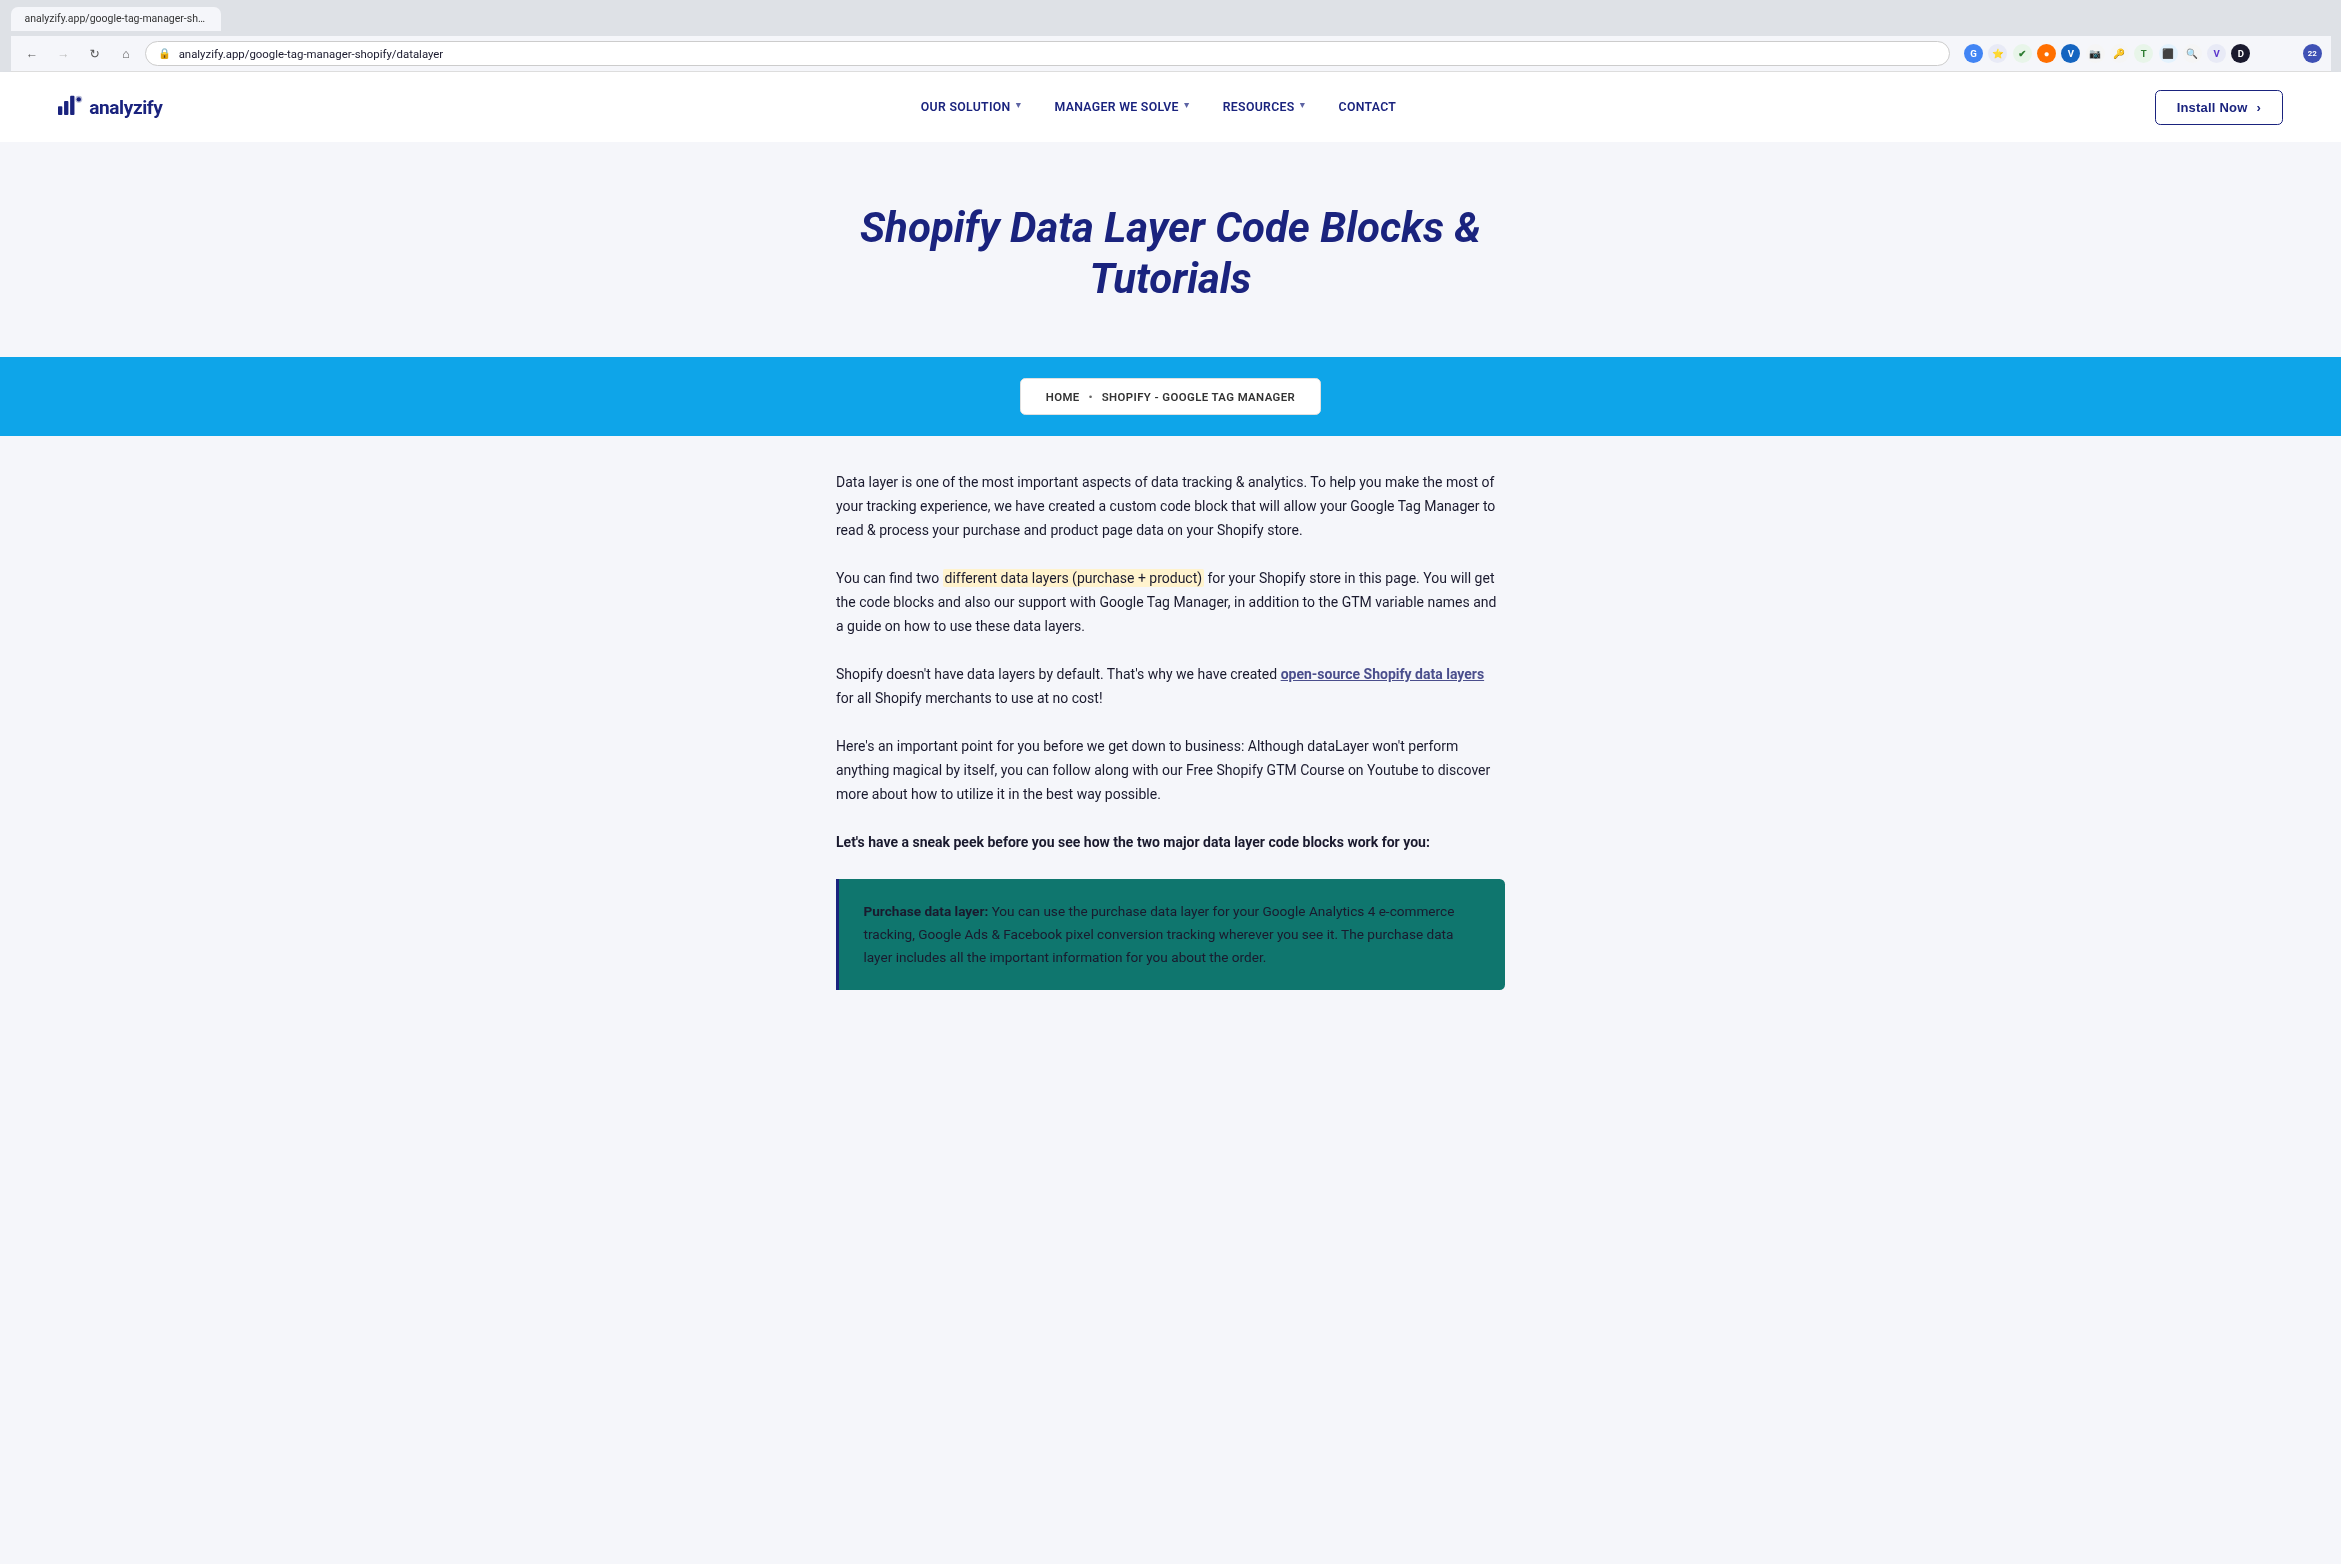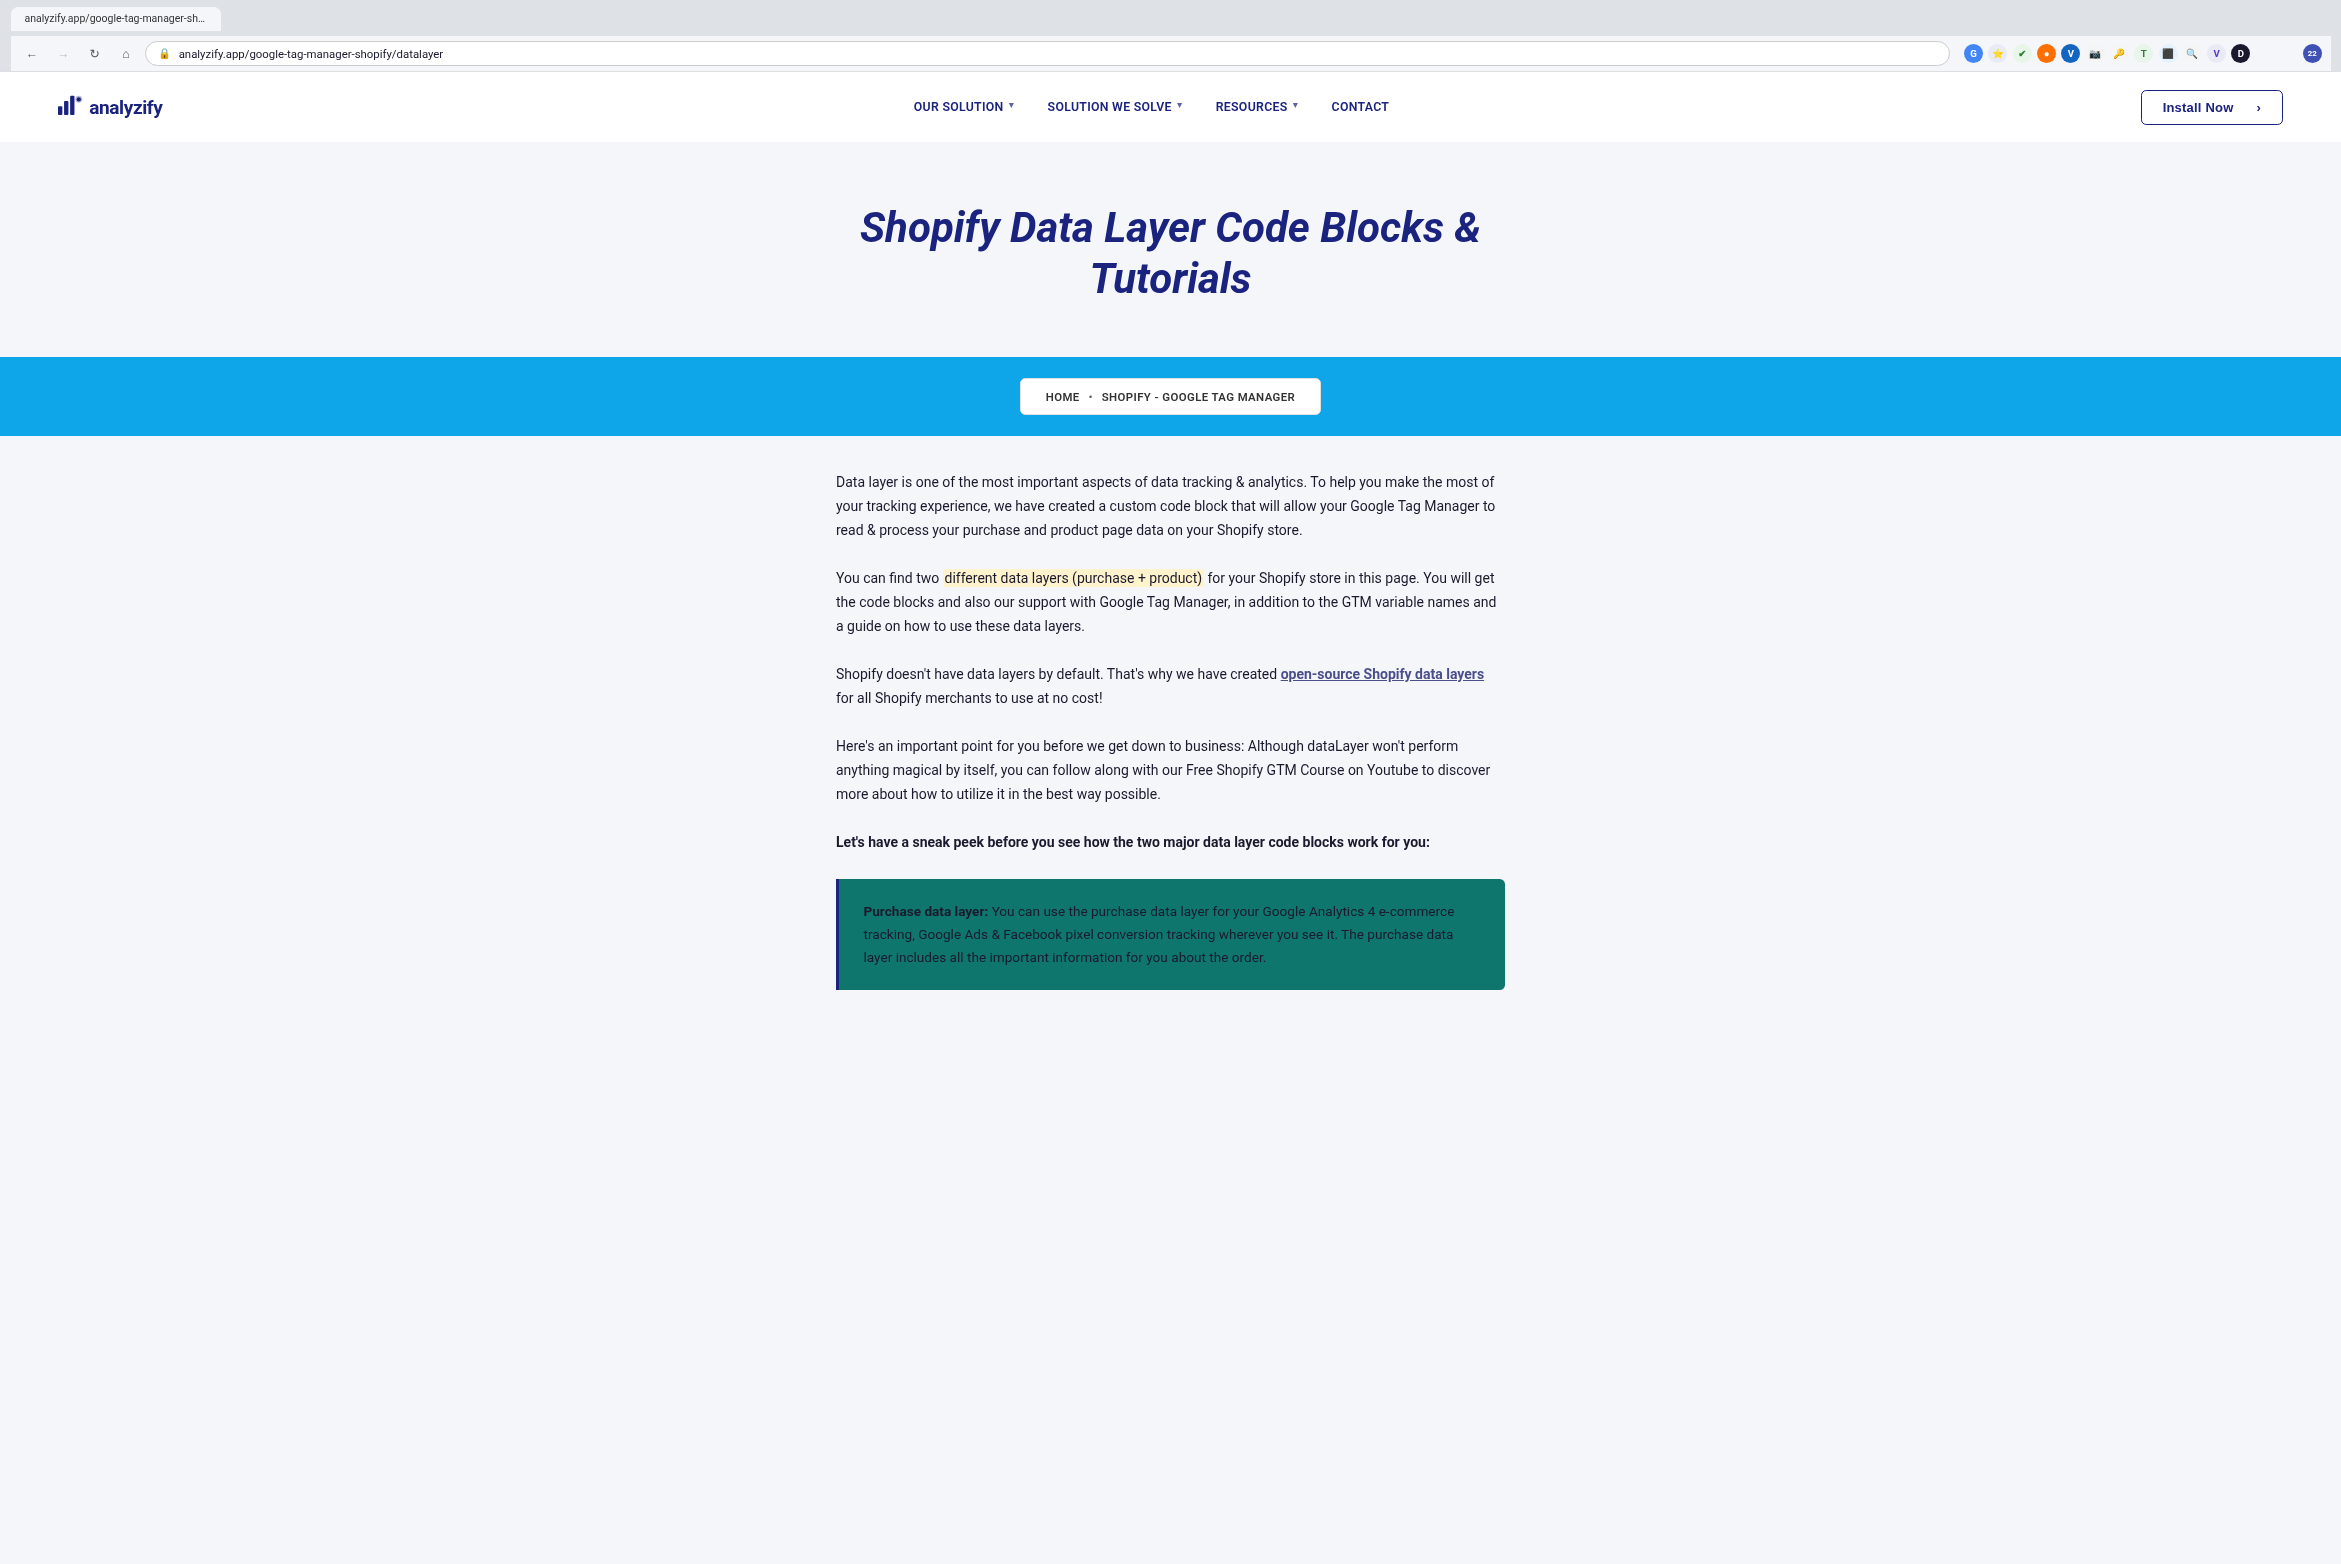--- a/index.html
+++ b/index.html
@@ -159,21 +159,21 @@
       border: 1.8px solid #1a237e;
       background: white;
       color: #1a237e;
       padding: 8.8px 21px;
       border-radius: 5.3px;
       font-size: 13px;
       font-weight: 600;
       cursor: pointer;
       display: flex;
       align-items: center;
-      gap: 23px;
+      gap: 9px;
       letter-spacing: 0.2px;
     }
 
     
     .hero-section {
       background: #f5f6fa;
       text-align: center;
       padding: 61px 42px 53px;
       font-style: italic;
     }
@@ -327,21 +327,21 @@
       </span>
       <span class="logo-text">analyzify</span>
     </div>
 
     <nav class="site-nav">
       <a class="nav-item">
         <span>OUR SOLUTION</span>
         <span class="chevron">▼</span>
       </a>
       <a class="nav-item">
-        <span>SOLUTION WE SOLVE</span>
+        <span>MANAGER WE SOLVE</span>
         <span class="chevron">▼</span>
       </a>
       <a class="nav-item">
         <span>RESOURCES</span>
         <span class="chevron">▼</span>
       </a>
       <a class="nav-item">
         <span>CONTACT</span>
       </a>
     </nav>

